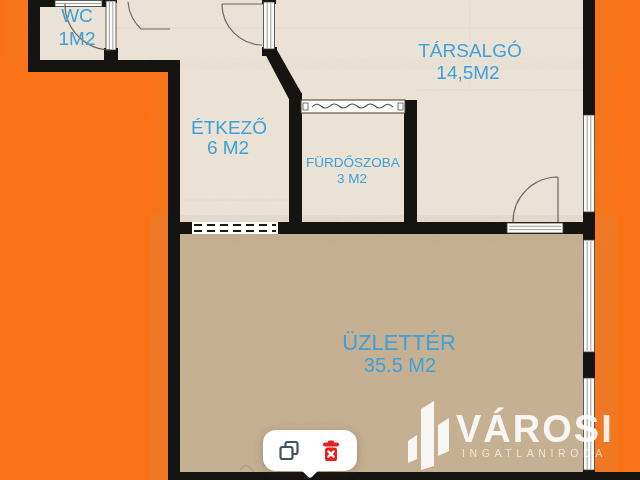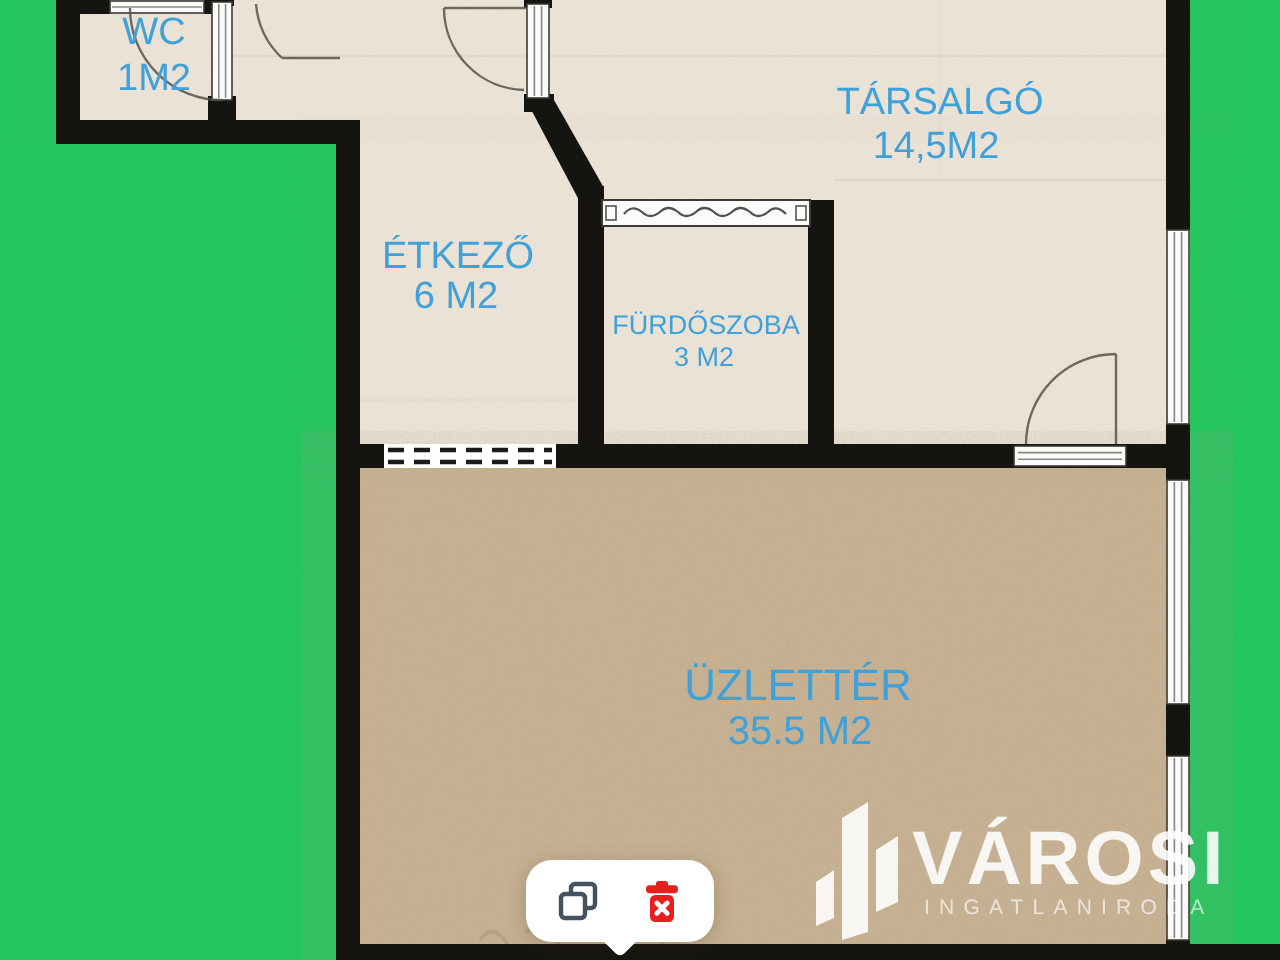--- a/index.html
+++ b/index.html
@@ -1,18 +1,18 @@
 <!DOCTYPE html>
 <html><head>
 <meta charset="utf-8">
 <style>
   html,body{margin:0;padding:0;background:#f0efeb;}
   .stage{
     position:relative;width:640px;height:480px;overflow:hidden;
-    background:#22c55e;
+    background:#f97316;
     font-family:"Liberation Sans","DejaVu Sans",sans-serif;
   }
   .stage svg{position:absolute;left:0;top:0;display:block;}
   .room-label{fill:#3fa1d9;font-family:"Liberation Sans","DejaVu Sans",sans-serif;}
   .logo-text{fill:#ffffff;font-family:"Liberation Sans","DejaVu Sans",sans-serif;}
   .toolbar{
     position:absolute;left:263px;top:430px;width:94px;height:41px;
     background:#ffffff;border-radius:13px;
     box-shadow:0 2px 10px rgba(60,50,30,.25);
     display:flex;align-items:center;justify-content:space-evenly;

